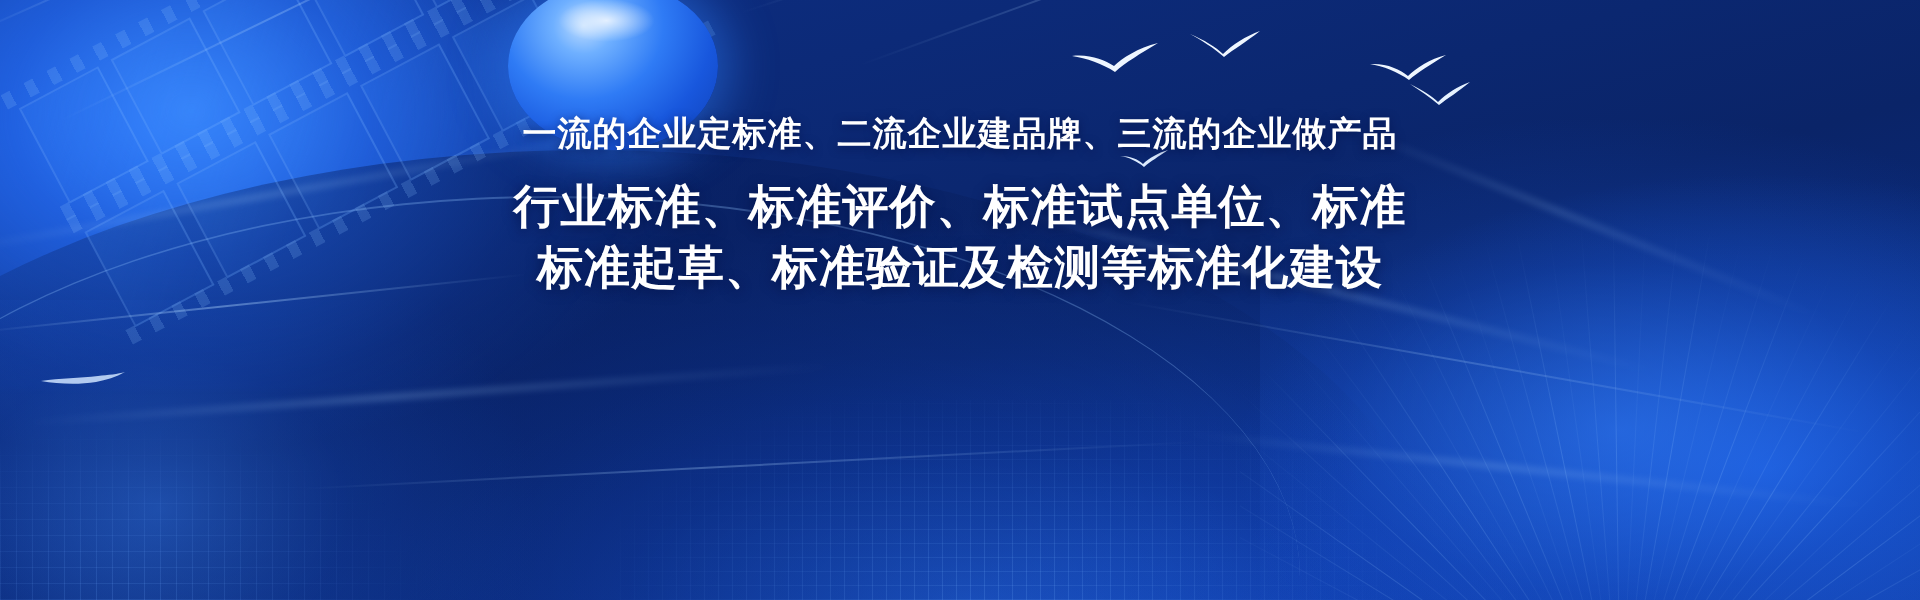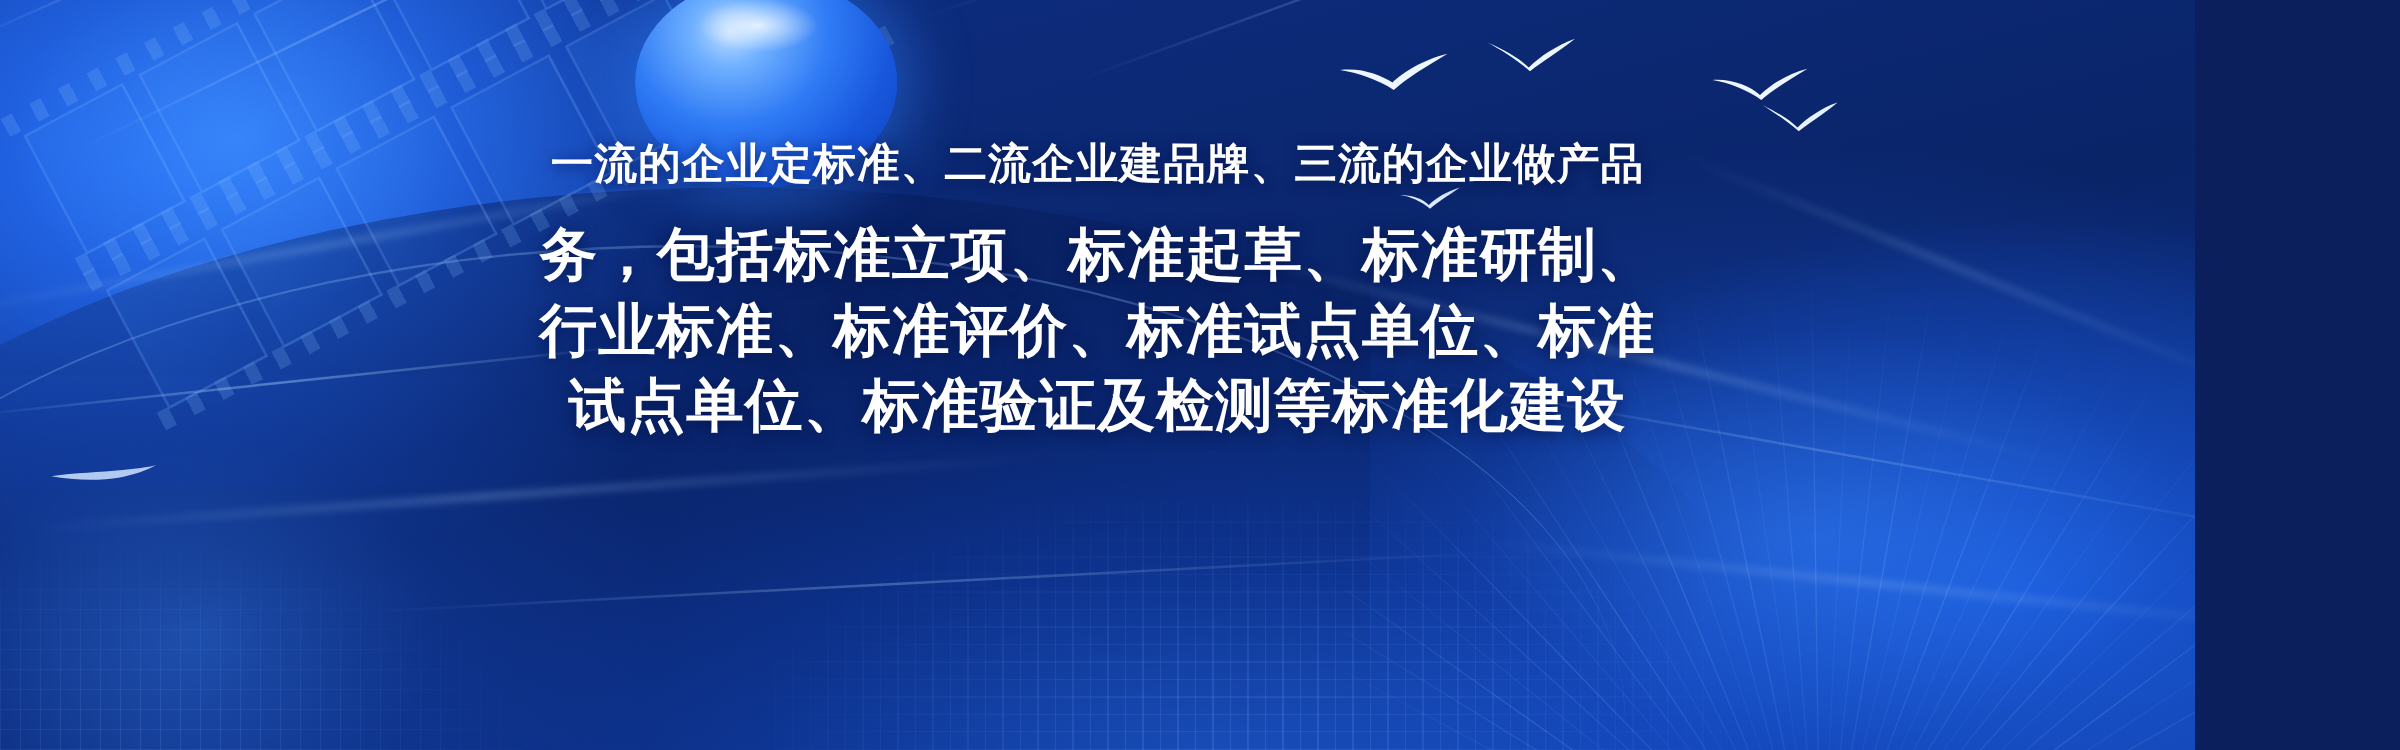--- a/index.html
+++ b/index.html
@@ -2,24 +2,24 @@
 <html><head>
 <meta charset="utf-8">
 <style>
   html, body {
     margin: 0;
     padding: 0;
     background: #0a1f5c;
   }
   .banner {
     position: relative;
-    width: 1756px;
+    width: 1920px;
     height: 600px;
     overflow: hidden;
-    font-family: Liberation Mono, monospace;
+    font-family: Liberation Serif, serif;
     background:
       radial-gradient(ellipse 900px 520px at 8% 22%, #1f63e8 0%, rgba(31,99,232,0.55) 30%, rgba(16,52,150,0) 62%),
       radial-gradient(ellipse 760px 420px at 92% 78%, #1a5ad8 0%, rgba(26,90,216,0.45) 35%, rgba(12,40,120,0) 70%),
       radial-gradient(ellipse 1100px 600px at 50% 108%, #1552cf 0%, rgba(18,70,190,0.5) 40%, rgba(10,35,110,0) 72%),
       linear-gradient(165deg, #0d2f86 0%, #0c2a78 25%, #0a2468 55%, #0b2a7a 78%, #103a9e 100%);
   }
 
   
   .layer { position: absolute; inset: 0; pointer-events: none; }
 
@@ -296,19 +296,18 @@
     <div class="bird" style="left:40px; top:370px;">
       <svg width="86" height="22" viewBox="0 0 86 22">
         <path d="M1 11 C20 8 40 8 58 6 C68 5 78 4 85 2 C76 7 66 10 56 12 C38 15 18 14 1 11 Z" fill="#cfe4ff" opacity=".85"></path>
       </svg>
     </div>
   </div>
 
   <div class="text-wrap">
     <h1 class="headline">一流的企业定标准、二流企业建品牌、三流的企业做产品</h1>
     <div class="body-copy">
-      <span class="ln">务，包括标准立项、标准起草、标准研制、</span>
       <span class="ln">行业标准、标准评价、标准试点单位、标准</span>
-      <span class="ln">试点单位、标准验证及检测等标准化建设</span>
+      <span class="ln">标准起草、标准验证及检测等标准化建设</span>
     </div>
   </div>
 
 </div>
 
 </body></html>

